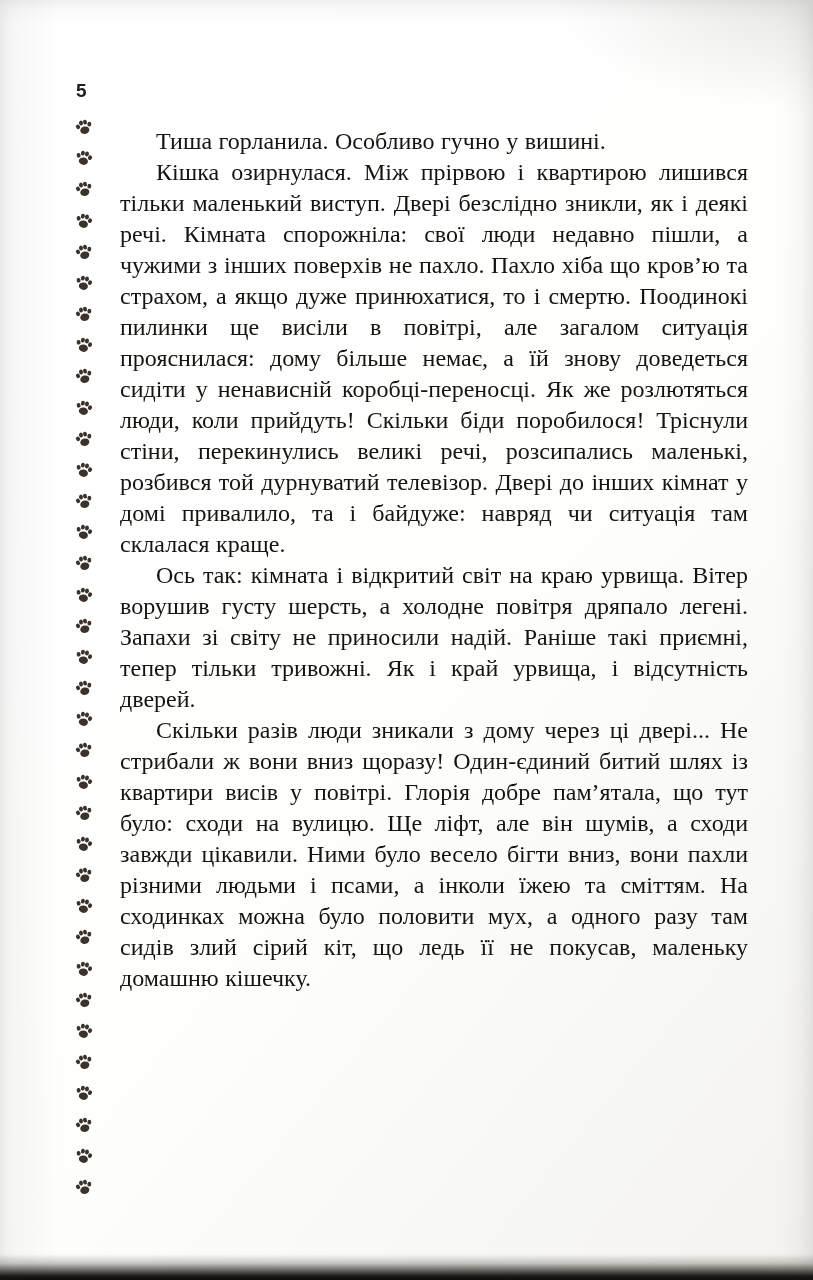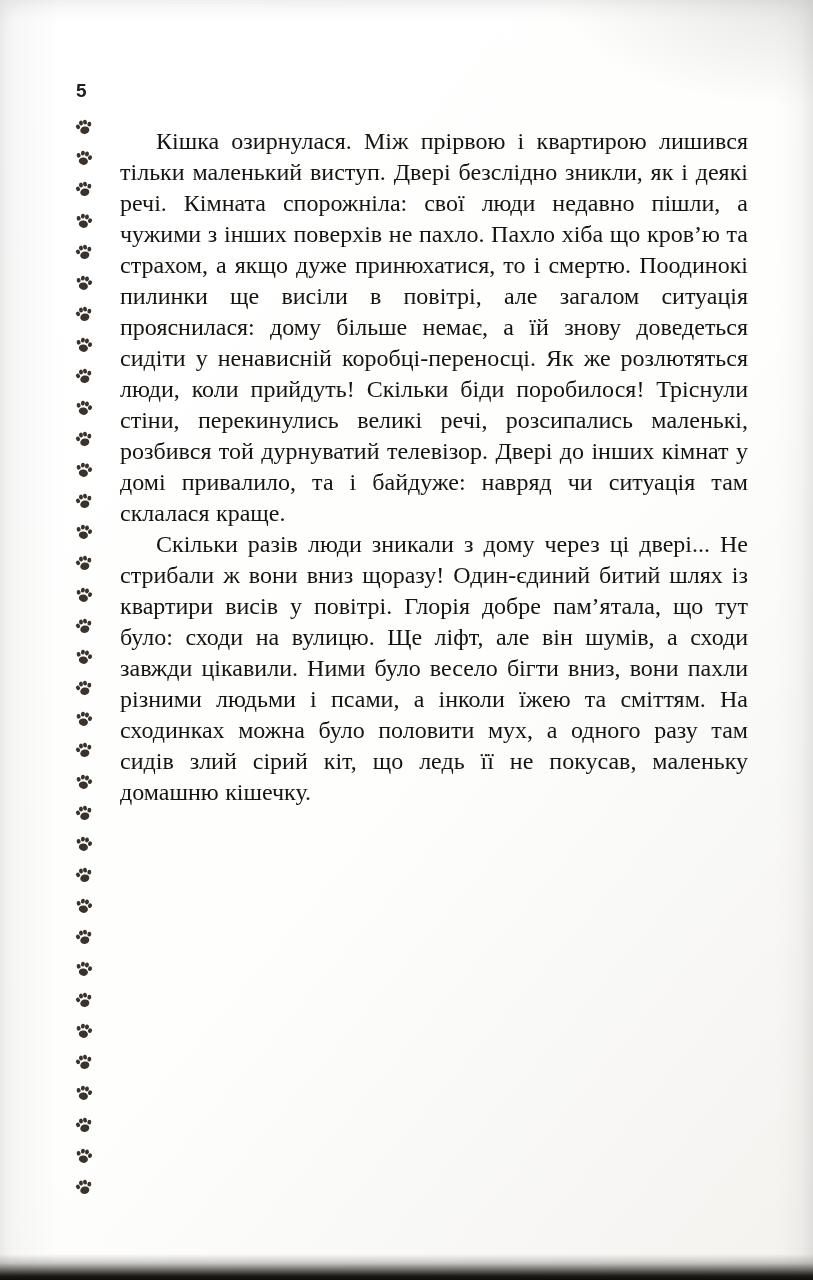--- a/index.html
+++ b/index.html
@@ -413,18 +413,20 @@
     <ellipse cx="10" cy="13.6" rx="5.1" ry="4.1"></ellipse>
     <ellipse cx="3.6" cy="8.2" rx="2.2" ry="2.6" transform="rotate(-22 3.6 8.2)"></ellipse>
     <ellipse cx="7.8" cy="4.9" rx="2.2" ry="2.7"></ellipse>
     <ellipse cx="12.4" cy="5.0" rx="2.2" ry="2.7"></ellipse>
     <ellipse cx="16.5" cy="8.4" rx="2.2" ry="2.6" transform="rotate(22 16.5 8.4)"></ellipse>
   </svg>
 </div>
     </div>
 
   <div class="text-block">
+      <p class="para">Тиша горланила. Особливо гучно у вишині.</p>
       <p class="para">Кішка озирнулася. Між прірвою і квартирою лишився тільки маленький виступ. Двері безслідно зникли, як і деякі речі. Кімната спорожніла: свої люди недавно пішли, а чужими з інших поверхів не пахло. Пахло хіба що кров’ю та страхом, а якщо дуже принюхатися, то і смертю. Поодинокі пилинки ще висіли в повітрі, але загалом ситуація прояснилася: дому більше немає, а їй знову доведеться сидіти у ненависній коробці-переносці. Як же розлютяться люди, коли прийдуть! Скільки біди поробилося! Тріснули стіни, перекинулись великі речі, розсипались маленькі, розбився той дурнуватий телевізор. Двері до інших кімнат у домі привалило, та і байдуже: навряд чи ситуація там склалася краще.</p>
+      <p class="para">Ось так: кімната і відкритий світ на краю урвища. Вітер ворушив густу шерсть, а холодне повітря дряпало легені. Запахи зі світу не приносили надій. Раніше такі приємні, тепер тільки тривожні. Як і край урвища, і відсутність дверей.</p>
       <p class="para">Скільки разів люди зникали з дому через ці двері... Не стрибали ж вони вниз щоразу! Один-єдиний битий шлях із квартири висів у повітрі. Глорія добре пам’ятала, що тут було: сходи на вулицю. Ще ліфт, але він шумів, а сходи завжди цікавили. Ними було весело бігти вниз, вони пахли різними людьми і псами, а інколи їжею та сміттям. На сходинках можна було половити мух, а одного разу там сидів злий сірий кіт, що ледь її не покусав, маленьку домашню кішечку.</p>
     </div>
 
   <div class="bottom-edge"></div>
 </div>
 
 </body></html>

